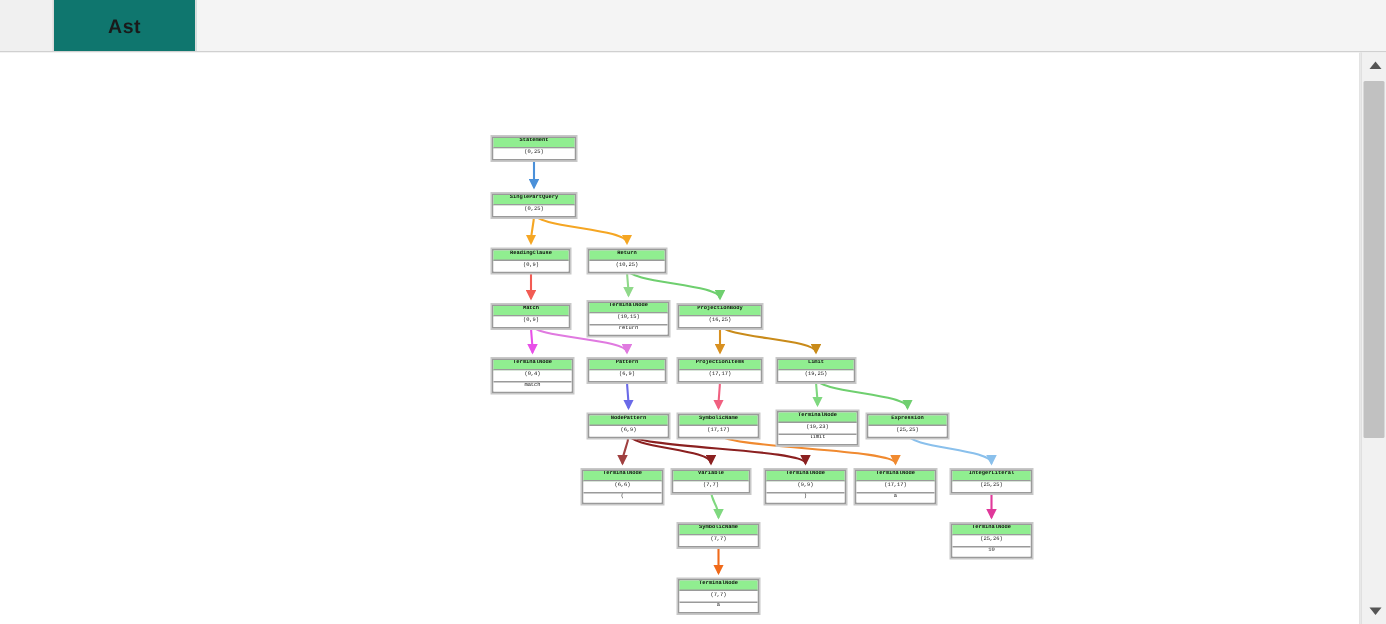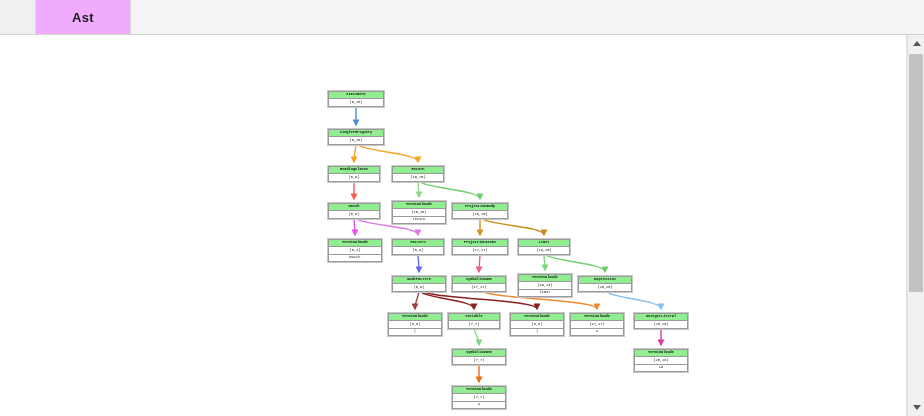--- a/index.html
+++ b/index.html
@@ -22,21 +22,21 @@
     display: flex; align-items: stretch;
   }
   .tab-gutter {
     width: 36px; height: 100%;
     background: #f0f0f0;
     border-right: 1px solid #dcdcdc;
   }
   .tab {
     min-width: 95px;
     height: 100%;
-    background: #f0abfc;
+    background: #0f766e;
     border-right: 1px solid #dcdcdc;
     display: flex; align-items: center; justify-content: center;
     font-size: 13px; font-weight: bold; color: #1a1a1a;
     letter-spacing: .3px;
   }
   .tab-rest { flex: 1; height: 100%; background: #f4f4f4; }
 
   
   #canvas {
     position: absolute; left: 0; top: 35px;

